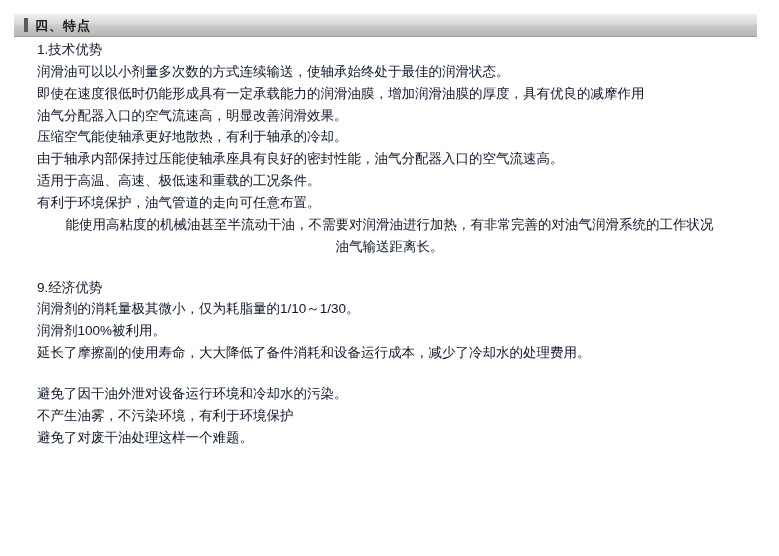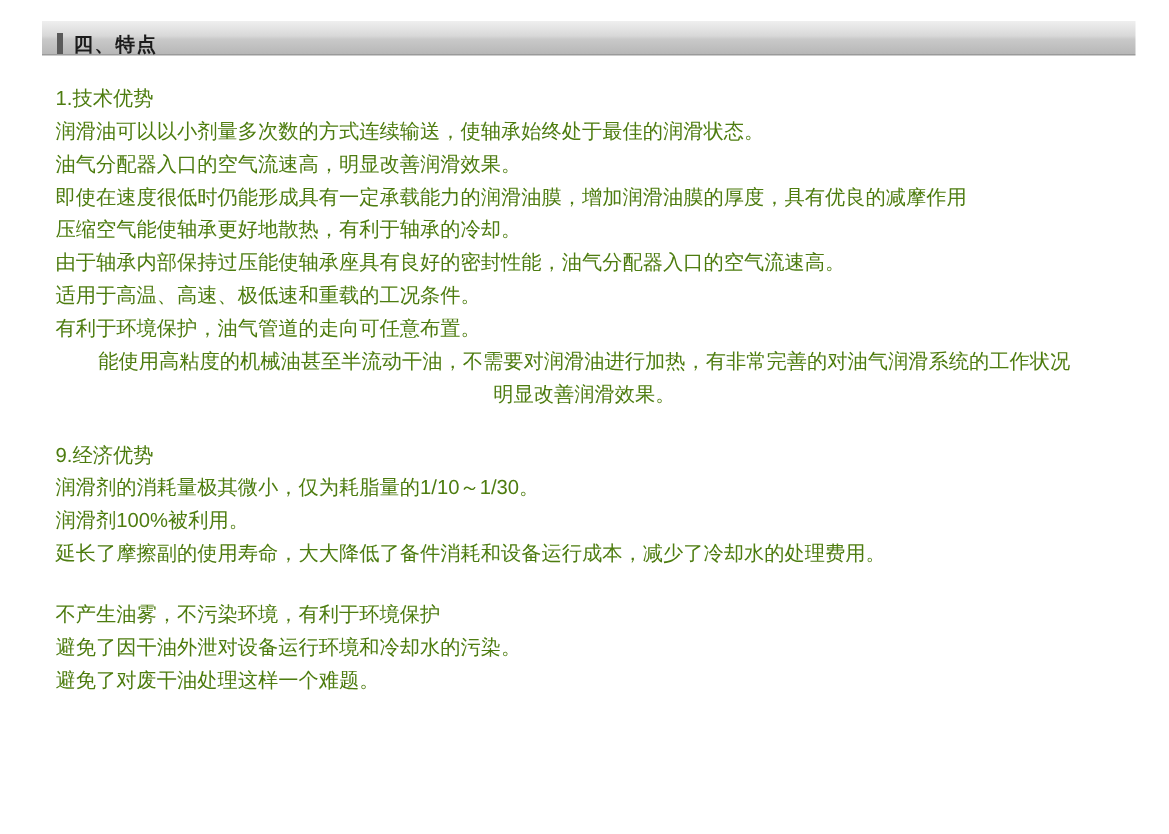--- a/index.html
+++ b/index.html
@@ -15,49 +15,49 @@
     overflow: hidden;
   }
   .page {
     position: relative;
     width: 779px;
     height: 556px;
     box-sizing: border-box;
     padding: 0;
   }
   .section-header {
-    margin: 14px 22px 0 28px;
+    margin: 14px 22px 0 14px;
     height: 22px;
     background: linear-gradient(to bottom, #efefef 0%, #d8d8d8 45%, #c9c9c9 55%, #b7b7b7 100%);
     border-bottom: 1px solid #9a9a9a;
     display: flex;
-    align-items: flex-end;
+    align-items: center;
     position: relative;
   }
   .section-header .bar {
     width: 4px;
     height: 14px;
     background: #5a5a5a;
     margin-left: 10px;
     margin-right: 7px;
     display: inline-block;
   }
   .section-header .title {
     font-size: 13px;
     font-weight: bold;
     letter-spacing: 1px;
     color: #1b1b1b;
     line-height: 1;
   }
   .body-text {
     margin: 0 22px 0 22px;
-    padding-top: 18px;
+    padding-top: 2px;
     font-size: 13.5px;
     line-height: 1.62;
-    color: #4d7c0f;
+    color: #0f172a;
   }
   .para {
     margin: 0;
     padding: 0;
     text-indent: 0;
   }
   .indent {
     padding-left: 15px;
   }
   .noindent {
@@ -75,36 +75,36 @@
 
   <div class="section-header">
     <span class="bar"></span>
     <span class="title">四、特点</span>
   </div>
 
   <div class="body-text">
 
     <p class="para indent">1.技术优势</p>
     <p class="para indent">润滑油可以以小剂量多次数的方式连续输送，使轴承始终处于最佳的润滑状态。</p>
+    <p class="para indent">即使在速度很低时仍能形成具有一定承载能力的润滑油膜，增加润滑油膜的厚度，具有优良的减摩作用</p>
     <p class="para indent">油气分配器入口的空气流速高，明显改善润滑效果。</p>
-    <p class="para indent">即使在速度很低时仍能形成具有一定承载能力的润滑油膜，增加润滑油膜的厚度，具有优良的减摩作用</p>
     <p class="para indent">压缩空气能使轴承更好地散热，有利于轴承的冷却。</p>
     <p class="para indent">由于轴承内部保持过压能使轴承座具有良好的密封性能，油气分配器入口的空气流速高。</p>
     <p class="para indent">适用于高温、高速、极低速和重载的工况条件。</p>
     <p class="para indent">有利于环境保护，油气管道的走向可任意布置。</p>
     <p class="para noindent">能使用高粘度的机械油甚至半流动干油，不需要对润滑油进行加热，有非常完善的对油气润滑系统的工作状况</p>
-    <p class="para noindent">明显改善润滑效果。</p>
+    <p class="para noindent">油气输送距离长。</p>
 
     <div class="spacer"></div>
 
     <p class="para indent">9.经济优势</p>
     <p class="para indent">润滑剂的消耗量极其微小，仅为耗脂量的1/10～1/30。</p>
     <p class="para indent">润滑剂100%被利用。</p>
     <p class="para indent">延长了摩擦副的使用寿命，大大降低了备件消耗和设备运行成本，减少了冷却水的处理费用。</p>
 
     <div class="spacer"></div>
 
+    <p class="para indent">避免了因干油外泄对设备运行环境和冷却水的污染。</p>
     <p class="para indent">不产生油雾，不污染环境，有利于环境保护</p>
-    <p class="para indent">避免了因干油外泄对设备运行环境和冷却水的污染。</p>
     <p class="para indent">避免了对废干油处理这样一个难题。</p>
 
   </div>
 </div>
 
 </body></html>

